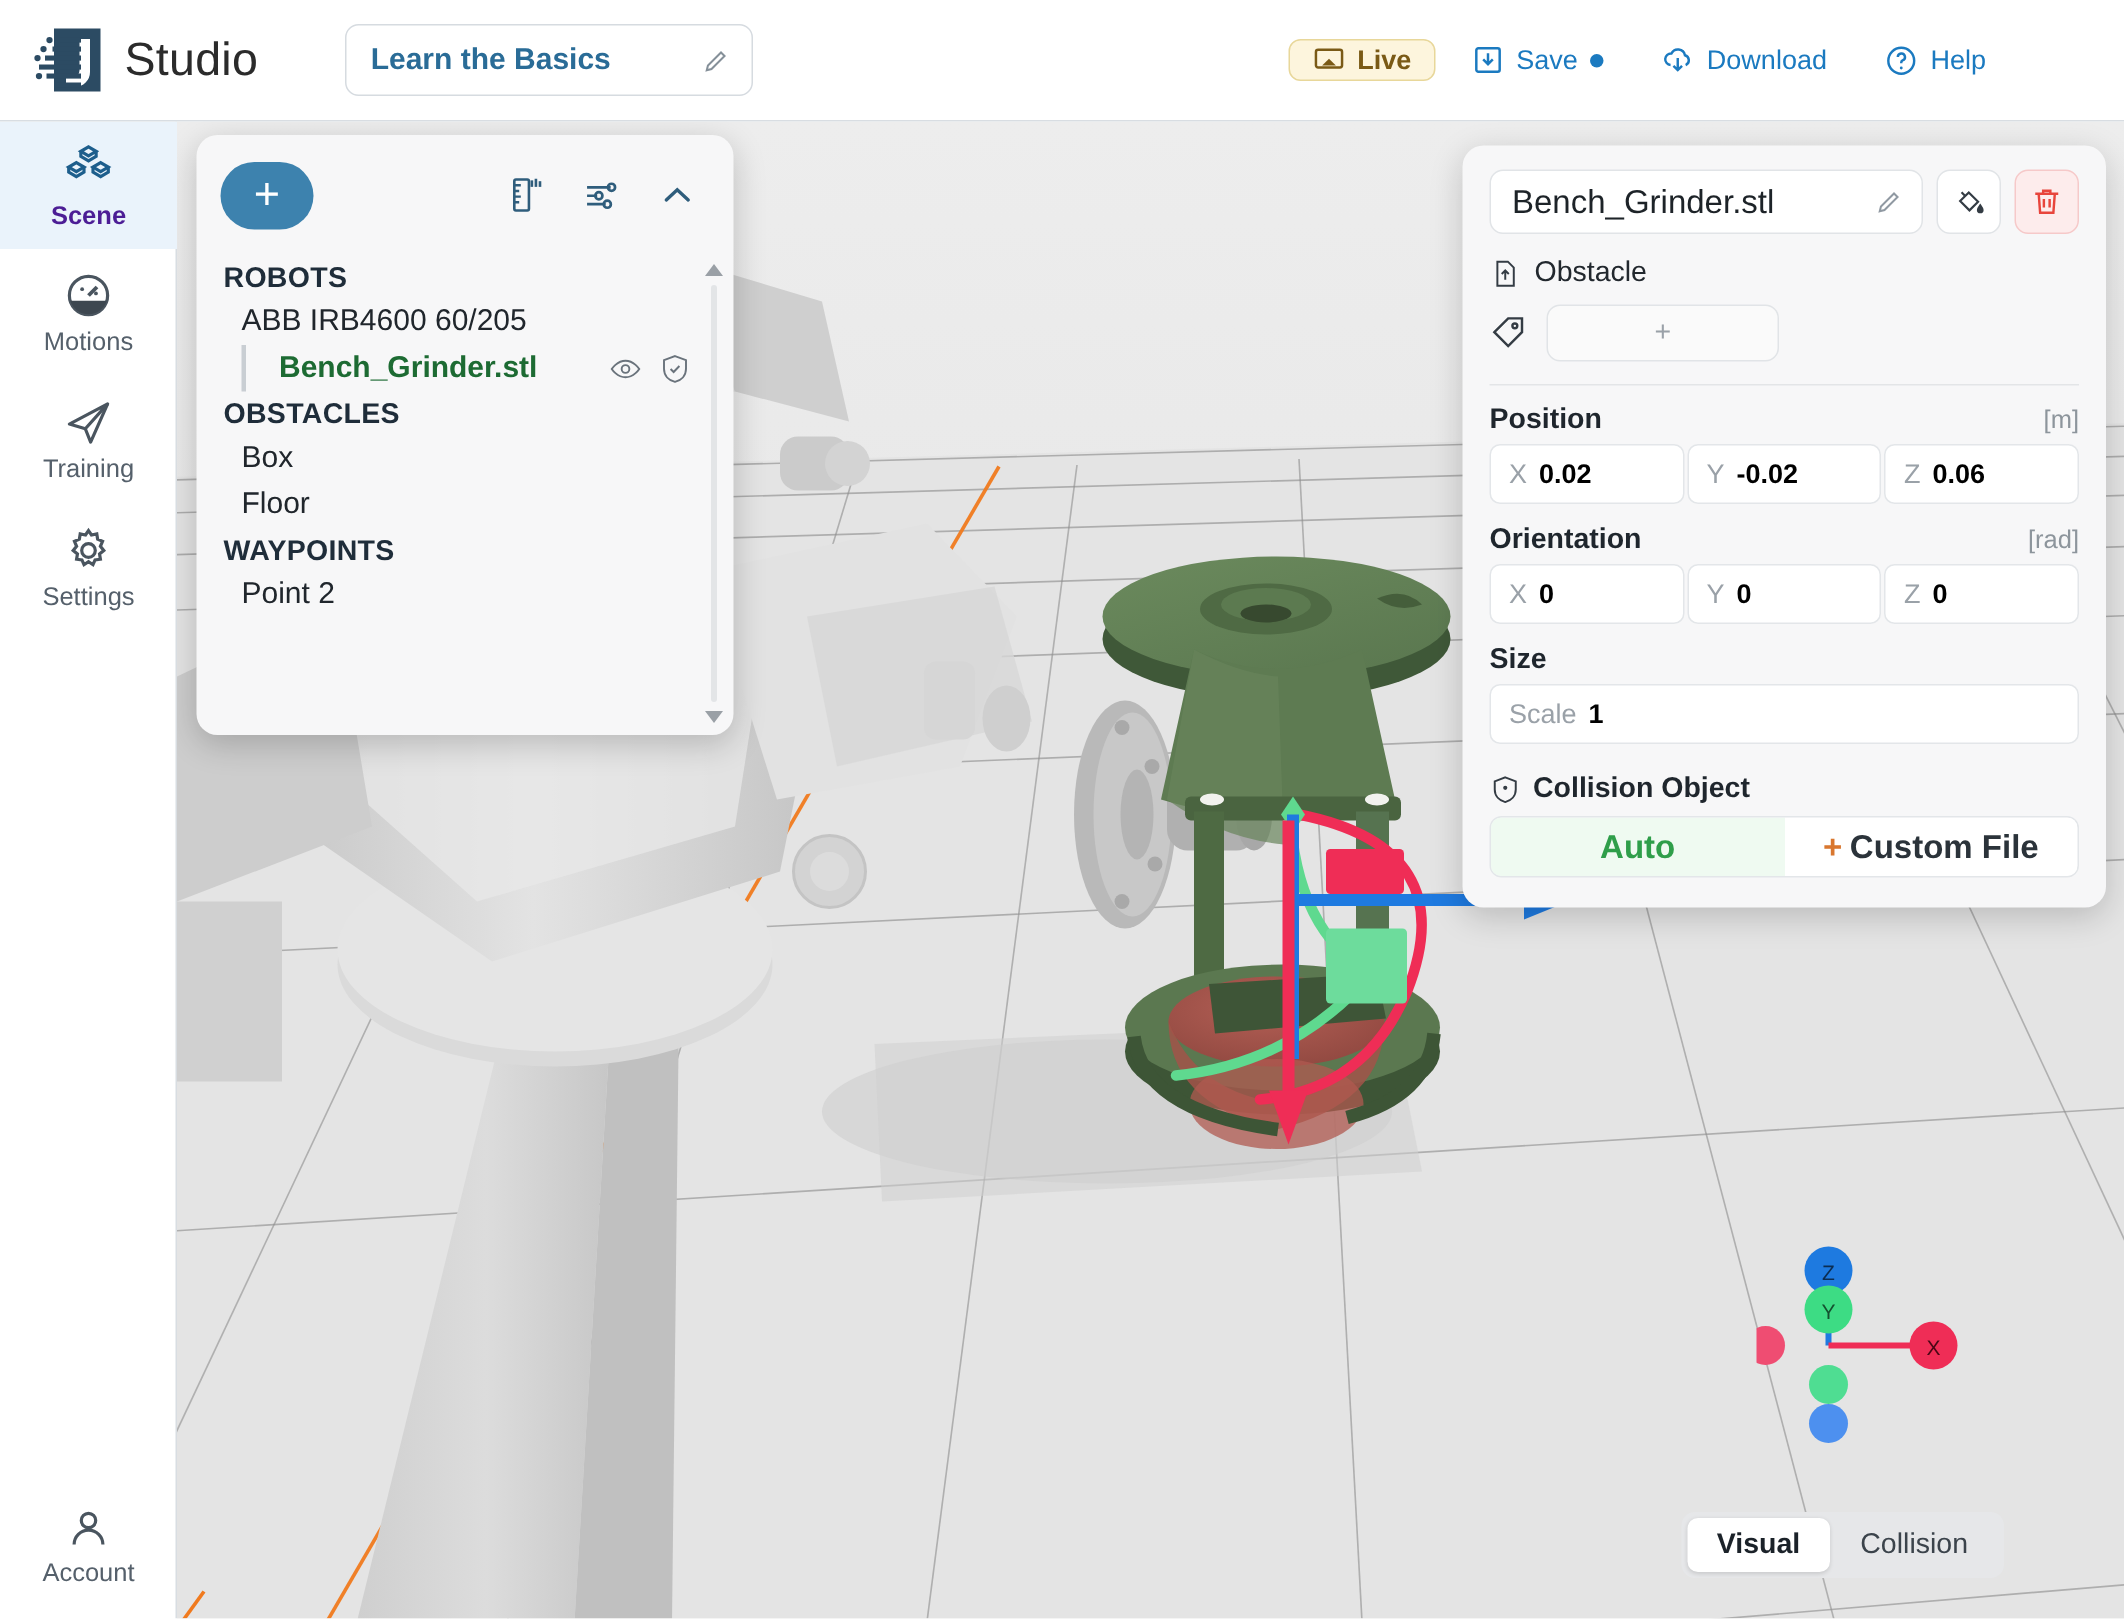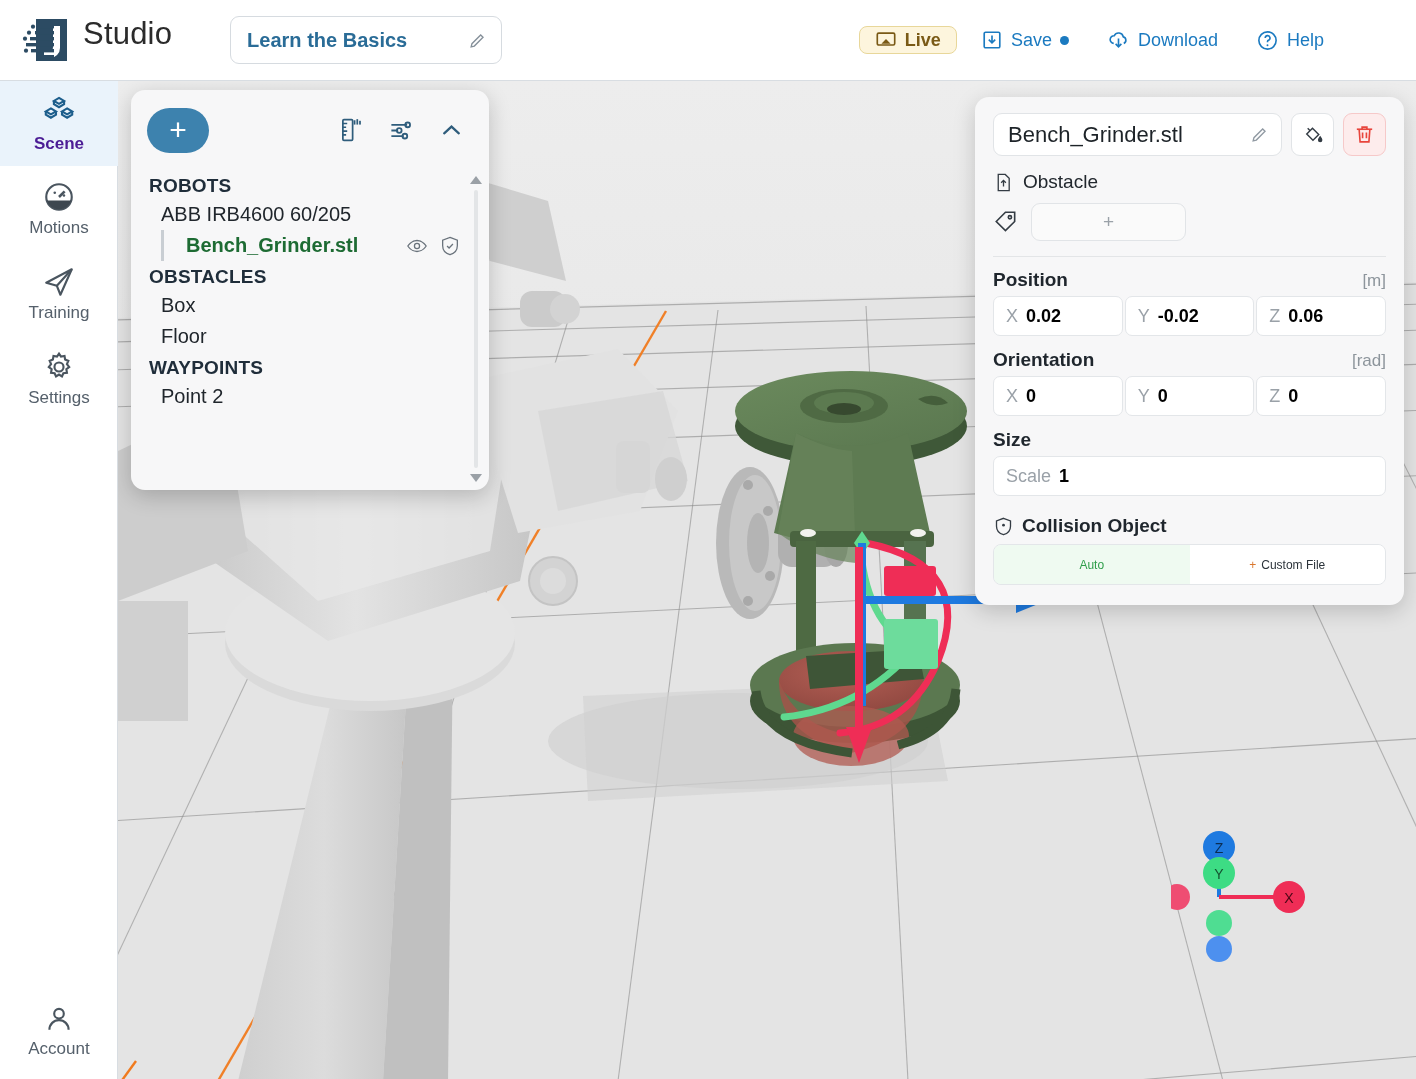--- a/index.html
+++ b/index.html
@@ -12,21 +12,21 @@
   #app { position: relative; width: 1416px; height: 1079px; }
 
   
   #topbar {
     position: absolute; top: 0; left: 0; width: 1416px; height: 81px;
     background: #ffffff;
     border-bottom: 1px solid #d8dde2;
     display: flex; align-items: center;
     z-index: 40;
   }
-  #brand { display: flex; margin-left: 22px; gap: 13px; }
+  #brand { display: flex; align-items: center; margin-left: 22px; gap: 13px; }
   #logo-mark { width: 48px; height: 48px; display:block; }
   #brand-name { font-size: 31px; color: #2b2b2b; font-weight: 400; letter-spacing: .2px; }
 
   #project-chip {
     margin-left: 58px;
     width: 272px; height: 48px;
     border: 1px solid #d6dbe0; border-radius: 9px;
     background: #fff;
     display: flex; align-items: center; justify-content: space-between;
     padding: 0 14px 0 16px;
@@ -161,21 +161,21 @@
   }
   .field .ax { font-size: 18px; color: #9aa1a8; }
   .field .val { font-size: 18px; color: #000000; font-weight: bold; }
   .field.wide { width: 100%; }
 
   #collision-head { display: flex; align-items: flex-end; gap: 8px; margin: 19px 0 7px 0; }
   #collision-title { font-size: 19px; font-weight: bold; color: #1f262d; }
   #collision-seg { display: flex; border-radius: 8px; overflow: hidden; border: 1px solid #e3e6e9; }
   .seg {
     flex: 1; height: 39px; display: flex; align-items: center; justify-content: center;
-    font-size: 12px; font-weight: normal; cursor: pointer; background: #fff; color: #2b333a;
+    font-size: 22px; font-weight: bold; cursor: pointer; background: #fff; color: #2b333a;
   }
   .seg.on { background: #effaf1; color: #2f9e4a; }
   .seg.custom .pl { color: #d9772f; margin-right: 5px; }
 
   
   #gizmo { position: absolute; right: 95px; bottom: 104px; width: 150px; height: 150px; z-index: 25; }
   #vc-toggle {
     position: absolute; right: 80px; bottom: 27px; z-index: 26;
     display: flex; background: #e6e7e9; border-radius: 9px; padding: 4px;
   }
@@ -356,20 +356,24 @@
       <circle cx="48" cy="48" r="16" fill="#3ddc84"></circle>
       <text x="48" y="54" text-anchor="middle" font-size="14" fill="#14502f" font-family="Liberation Sans, sans-serif">Y</text>
       <circle cx="118" cy="72" r="16" fill="#ef2d56"></circle>
       <text x="118" y="78" text-anchor="middle" font-size="14" fill="#4a0715" font-family="Liberation Sans, sans-serif">X</text>
       <circle cx="6" cy="72" r="13" fill="#ef4d72"></circle>
       <circle cx="48" cy="98" r="13" fill="#4fdd92"></circle>
       <circle cx="48" cy="124" r="13" fill="#4d90ef"></circle>
     </svg>
   </div>
 
+  <div id="vc-toggle">
+    <div class="vc on">Visual</div>
+    <div class="vc">Collision</div>
+  </div>
 
   <div id="topbar">
     <div id="brand">
       <svg id="logo-mark" viewBox="0 0 48 48">
         <rect x="14" y="3" width="31" height="42" fill="#2c4b63"></rect>
         <path d="M31 10 h7 v22 a10 10 0 0 1 -10 10 h-6 v-7 h5 a4 4 0 0 0 4 -4 z" fill="#ffffff"></path>
         <g fill="#2c4b63">
           <rect x="18" y="9" width="14" height="3.4"></rect>
           <rect x="13" y="15" width="19" height="3.4"></rect>
           <rect x="8" y="21" width="24" height="3.4"></rect>

